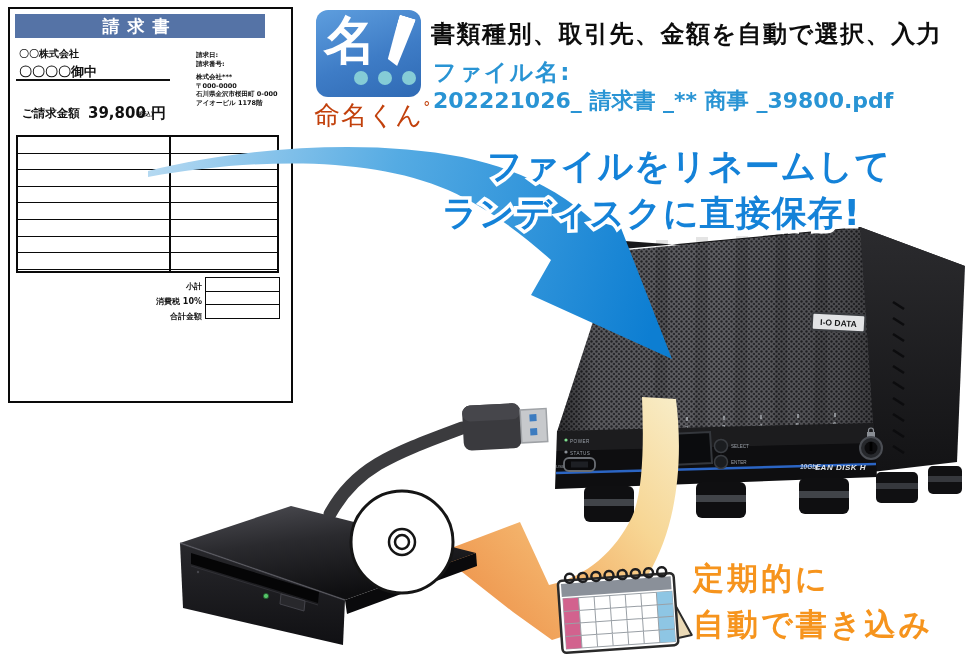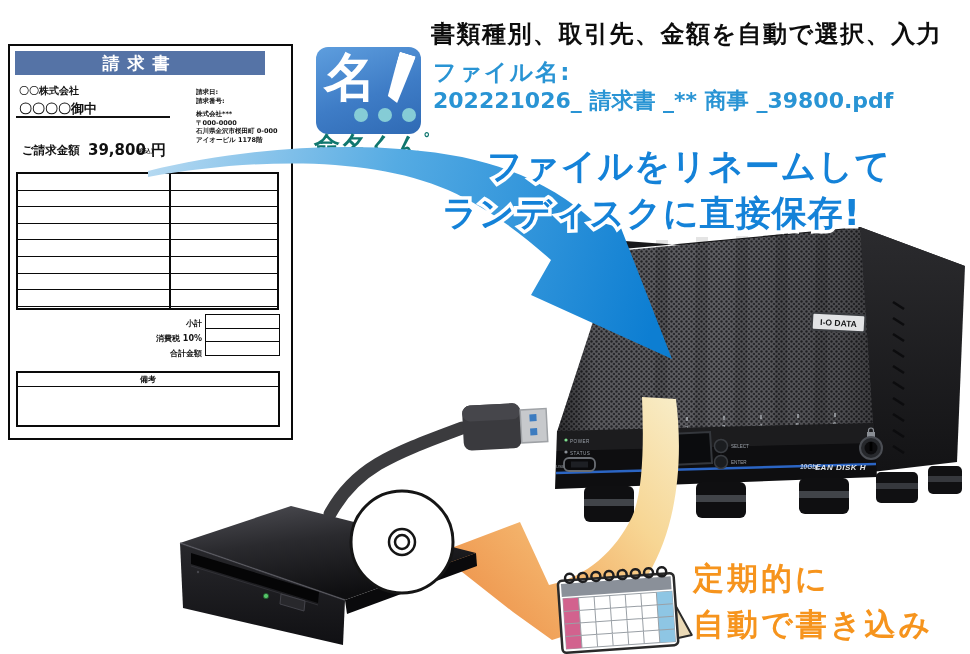--- a/index.html
+++ b/index.html
@@ -35,22 +35,22 @@
   .inv-remarks-head { height:14px; border-bottom:1.6px solid #0a0a0a; text-align:center;
     font-size:8px; font-weight:700; line-height:14px; color:#111; }
   
   #logo-box { position:absolute; left:316px; top:10px; width:105px; height:87px;
     border-radius:12px; background:linear-gradient(160deg,#5e9ede 0%,#3e7cc6 55%,#2f6ab4 100%); }
   #logo-glyph { position:absolute; left:8px; top:0px; font-size:52px; line-height:60px;
     color:#fff; font-weight:700; }
   #logo-slash { position:absolute; left:76px; top:6px; width:17px; height:50px; background:#fff;
     transform:rotate(17deg); clip-path:polygon(0 0,100% 0,74% 100%,10% 92%); }
   .logo-dot { position:absolute; top:61px; width:14px; height:14px; border-radius:50%; background:#85ccd6; }
-  #logo-name { position:absolute; left:314px; top:92px; font-size:26px; font-weight:700;
-    color:#0f766e; letter-spacing:1px; }
+  #logo-name { position:absolute; left:314px; top:98px; font-size:26px; font-weight:400;
+    color:#c2410c; letter-spacing:1px; }
   #logo-name .maru { font-size:14px; vertical-align:12px; }
   
   #feature-headline { position:absolute; left:431px; top:18px; font-size:24px; font-weight:800;
     color:#0d0d0d; letter-spacing:1.5px; white-space:nowrap; }
   #filename-label { position:absolute; left:433px; top:57px; font-size:23px; font-weight:700;
     color:#2994d4; letter-spacing:2px; }
   #filename-value { position:absolute; left:433px; top:86px; font-size:22px; font-weight:700;
     color:#2994d4; white-space:nowrap; }
   
   .stroke-text { -webkit-text-stroke:7px #ffffff; paint-order:stroke fill;
@@ -60,21 +60,21 @@
   #blue-cap2 { position:absolute; left:442px; top:190px; font-size:35px; font-weight:800;
     color:#1482d8; letter-spacing:1px; }
   .stroke-thin { -webkit-text-stroke:5px #ffffff; paint-order:stroke fill;
     text-shadow:0 0 2px #fff; white-space:nowrap; }
   #orange-cap1 { position:absolute; left:693px; top:558px; font-size:31px; font-weight:800;
     color:#f6941d; letter-spacing:3px; }
   #orange-cap2 { position:absolute; left:693px; top:604px; font-size:31px; font-weight:800;
     color:#f6941d; letter-spacing:3px; }
   
   #art { position:absolute; left:0; top:0; width:970px; height:654px; z-index:5; }
-  #invoice, #logo-box, #logo-name { z-index:2;margin-top:37px; }
+  #invoice, #logo-box, #logo-name { z-index:2; }
   .text-layer { z-index:8; }
 </style>
 </head>
 <body>
 
 <div id="stage">
 
   <div id="invoice">
     <div class="inv-header">請求書</div>
     <div class="inv-company">〇〇株式会社</div>
@@ -102,23 +102,20 @@
       <div class="inv-row"></div>
       <div class="inv-row"></div>
       <div class="inv-col-divider"></div>
     </div>
     <div class="inv-sub-label" style="top:272px">小計</div>
     <div class="inv-sub-box" style="top:268px"></div>
     <div class="inv-sub-label" style="top:286.5px">消費税 10%</div>
     <div class="inv-sub-box" style="top:281.5px"></div>
     <div class="inv-sub-label" style="top:301.5px">合計金額</div>
     <div class="inv-sub-box" style="top:295px"></div>
-    <div class="inv-remarks">
-      <div class="inv-remarks-head">備考</div>
-    </div>
   </div>
 
   <div id="logo-box">
     <div id="logo-glyph">名</div>
     <div id="logo-slash"></div>
     <div class="logo-dot" style="left:38px"></div>
     <div class="logo-dot" style="left:62px"></div>
     <div class="logo-dot" style="left:86px"></div>
   </div>
   <div id="logo-name"><span>命名くん</span><span class="maru">°</span></div>

